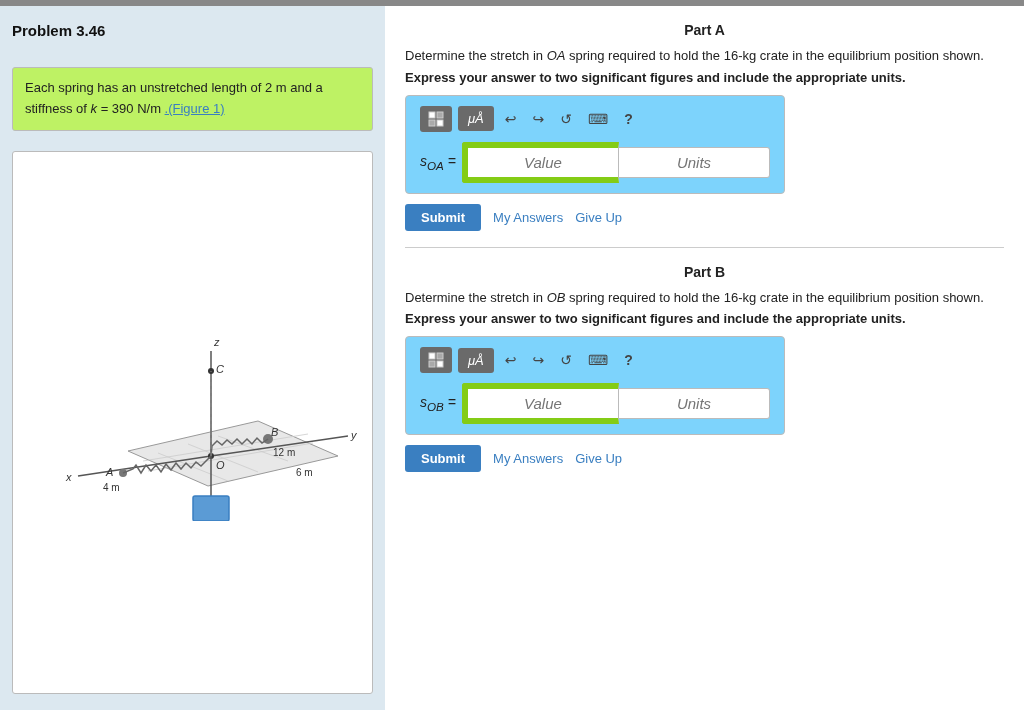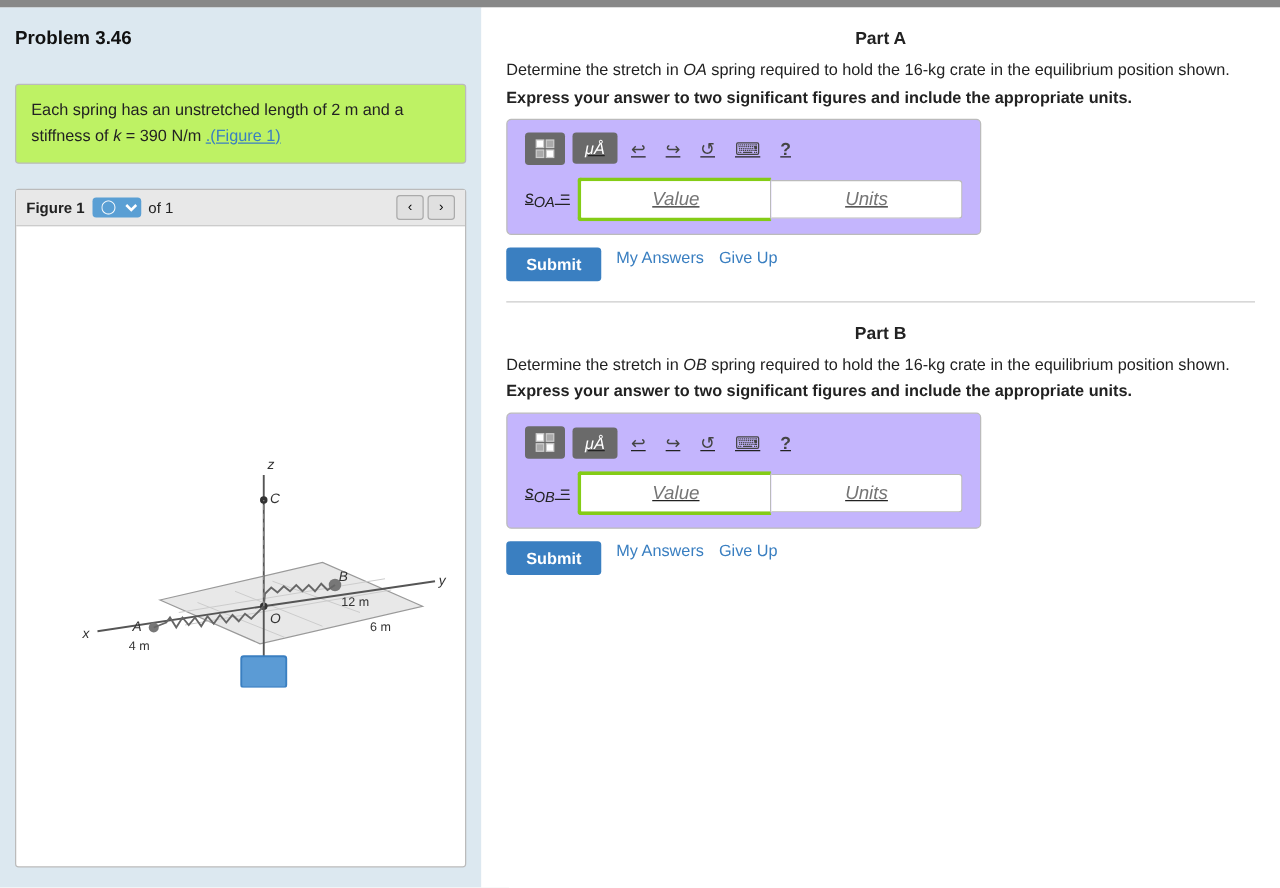--- a/index.html
+++ b/index.html
@@ -125,25 +125,24 @@
       line-height: 1.5;
     }
     .part-instruction {
       font-size: 13px;
       font-weight: bold;
       margin-bottom: 10px;
     }
     .answer-box {
       border: 1px solid #bbb;
       border-radius: 4px;
-      background: #c4b5fd;
+      background: #7dd3fc;
       padding: 10px 14px;
       margin-bottom: 10px;
       max-width: 380px;
-      text-decoration: underline;
     }
     .toolbar {
       display: flex;
       align-items: center;
       gap: 6px;
       margin-bottom: 10px;
     }
     .toolbar-btn {
       background: #6a6a6a;
       color: #fff;
@@ -177,21 +176,21 @@
       align-items: center;
       gap: 0;
     }
     .input-label {
       font-style: italic;
       font-size: 14px;
       margin-right: 6px;
       white-space: nowrap;
     }
     .value-input {
-      border: 3px solid #84cc16;
+      border: 6px solid #84cc16;
       border-right: 1px solid #bbb;
       padding: 6px 12px;
       font-size: 15px;
       color: #aaa;
       min-width: 110px;
       text-align: center;
       background: #fff;
       outline: none;
       font-style: italic;
       border-radius: 3px 0 0 3px;
@@ -204,21 +203,21 @@
       color: #aaa;
       min-width: 90px;
       text-align: center;
       background: #fff;
       outline: none;
       font-style: italic;
       border-radius: 0 3px 3px 0;
     }
     .action-row {
       display: flex;
-      align-items: flex-start;
+      align-items: center;
       gap: 12px;
       margin-top: 4px;
     }
     .submit-btn {
       background: #3a7fc1;
       color: #fff;
       border: none;
       border-radius: 3px;
       padding: 6px 16px;
       font-size: 13px;
@@ -247,31 +246,20 @@
 <div class="layout">
 
   <div class="left-panel">
     <div class="problem-title">Problem 3.46</div>
     <div class="problem-description">
       <span>Each spring has an unstretched length of 2 m and a</span><br>
       <span>stiffness of </span><span class="math">k</span><span> = 390 N/m </span><a href="#" style="color:#3a7fc1; font-size:13px;">.(Figure 1)</a>
     </div>
 
     <div class="figure-box">
-      <div class="figure-header">
-        <span class="figure-label">Figure 1</span>
-        <select class="figure-nav-select">
-          <option>◯</option>
-        </select>
-        <span class="figure-of">of 1</span>
-        <div class="figure-nav-btns">
-          <button class="nav-btn">‹</button>
-          <button class="nav-btn">›</button>
-        </div>
-      </div>
       <div class="figure-content">
 
         <svg class="figure-svg" viewBox="0 0 330 230" xmlns="http://www.w3.org/2000/svg">
 
           <g stroke="#bbb" stroke-width="0.8" fill="none">
 
             <polygon points="100,160 230,130 310,165 180,195" fill="#e8e8e8" stroke="#999" stroke-width="1"></polygon>
 
             <line x1="115,155" y1="115,155" x2="195,185" y2="195,185" stroke="#ccc"></line>
             <line x1="150,147" y1="150,147" x2="225,177" y2="225,177" stroke="#ccc"></line>

